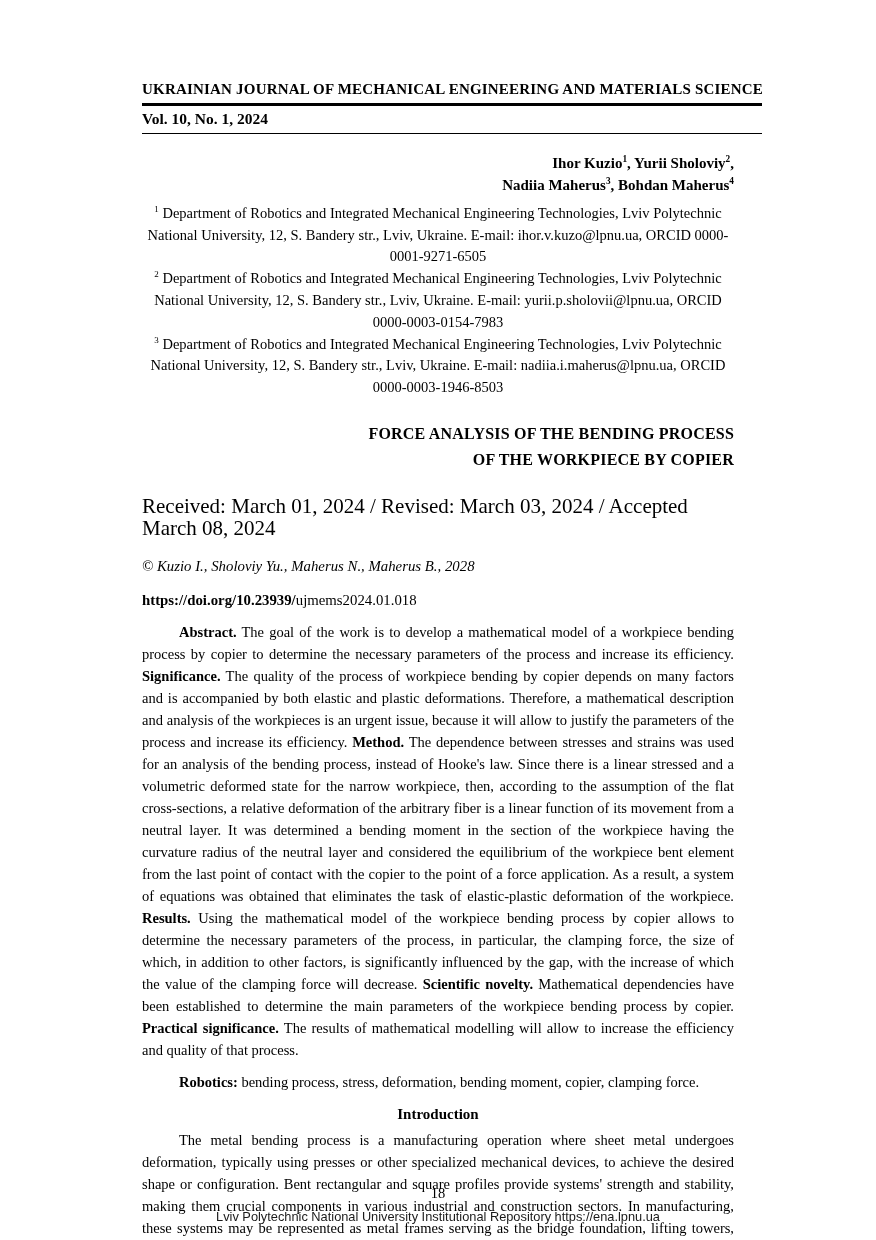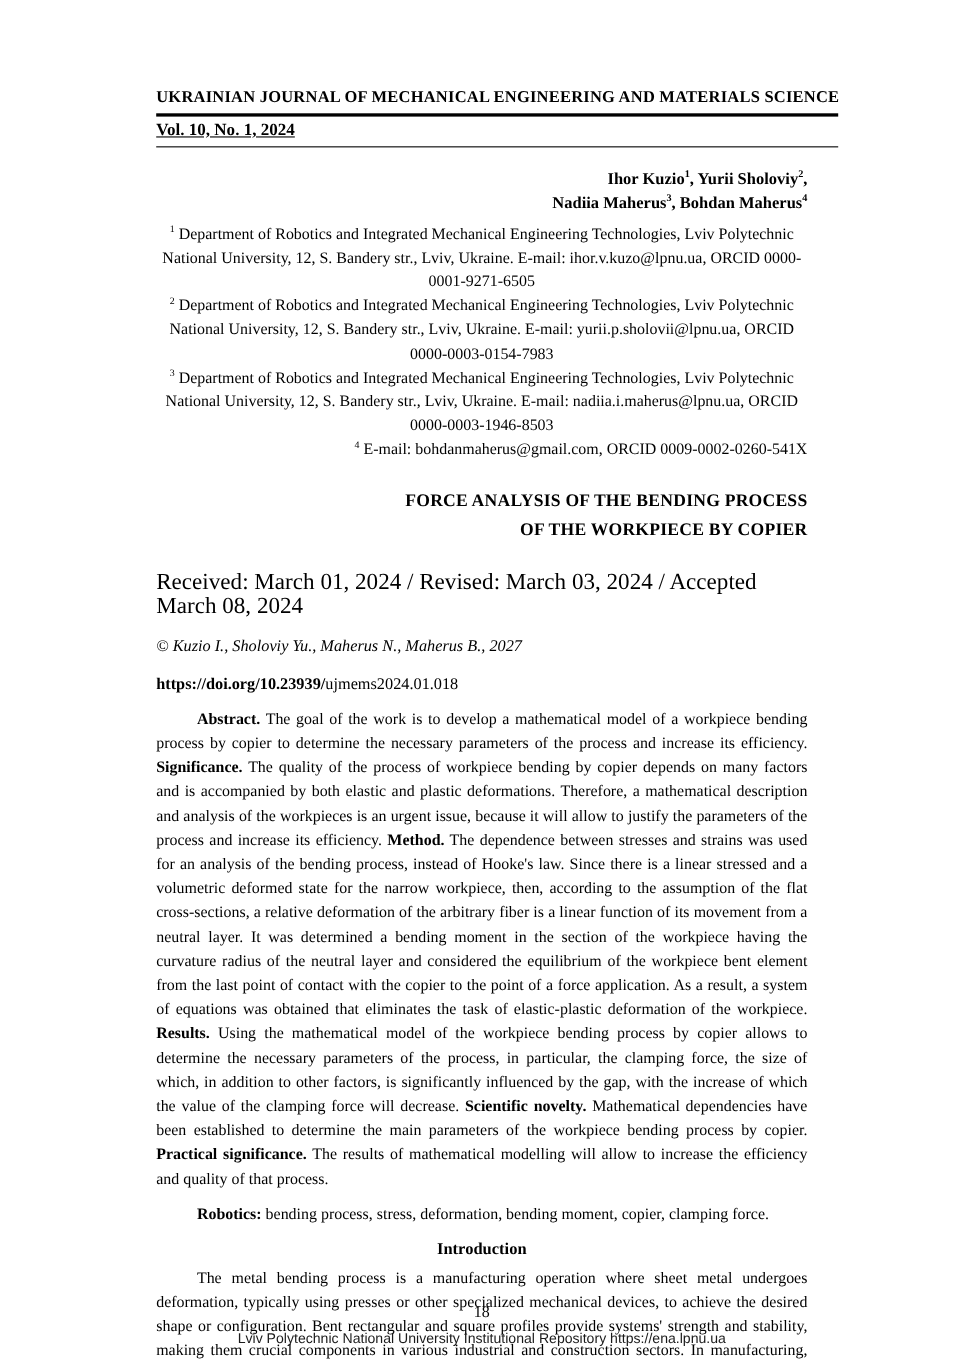--- a/index.html
+++ b/index.html
@@ -28,21 +28,20 @@
     letter-spacing: 0.2px;
     white-space: nowrap;
     padding-bottom: 3px;
     border-bottom: 3px solid #000;
   }
   .volume-line {
     font-weight: bold;
     font-size: 15.5px;
     padding: 2px 0 3px 0;
     border-bottom: 1.5px solid #000;
-    text-decoration: underline;
   }
 
   .authors {
     margin-top: 18px;
     text-align: right;
     font-weight: bold;
     font-size: 15px;
     line-height: 22.4px;
   }
 
@@ -116,31 +115,30 @@
 
   <div class="authors">
     <div><span>Ihor Kuzio</span><sup>1</sup><span>, Yurii Sholoviy</span><sup>2</sup><span>,</span></div>
     <div><span>Nadiia Maherus</span><sup>3</sup><span>, Bohdan Maherus</span><sup>4</sup></div>
   </div>
 
   <div class="affiliations">
     <div><sup>1</sup><span> Department of Robotics and Integrated Mechanical Engineering Technologies, Lviv Polytechnic National University, 12, S. Bandery str., Lviv, Ukraine. E-mail: ihor.v.kuzo@lpnu.ua, ORCID 0000-0001-9271-6505</span></div>
     <div><sup>2</sup><span> Department of Robotics and Integrated Mechanical Engineering Technologies, Lviv Polytechnic National University, 12, S. Bandery str., Lviv, Ukraine. E-mail: yurii.p.sholovii@lpnu.ua, ORCID 0000-0003-0154-7983</span></div>
     <div><sup>3</sup><span> Department of Robotics and Integrated Mechanical Engineering Technologies, Lviv Polytechnic National University, 12, S. Bandery str., Lviv, Ukraine. E-mail: nadiia.i.maherus@lpnu.ua, ORCID 0000-0003-1946-8503</span></div>
-    <div class="affiliation-last"><sup>4</sup><span> E-mail: bohdanmaherus@gmail.com, ORCID 0009-0002-0260-541X</span></div>
   </div>
 
   <h1 class="paper-title">
     <span>FORCE ANALYSIS OF THE BENDING PROCESS</span><br>
     <span>OF THE WORKPIECE BY COPIER</span>
   </h1>
 
   <p class="dates-line">Received: March 01, 2024 / Revised: March 03, 2024 / Accepted March 08, 2024</p>
 
-  <p class="copyright-line">© Kuzio I., Sholoviy Yu., Maherus N., Maherus B., 2027</p>
+  <p class="copyright-line">© Kuzio I., Sholoviy Yu., Maherus N., Maherus B., 2028</p>
 
   <p class="doi-line"><span class="b">https://doi.org/10.23939/</span><span>ujmems2024.01.018</span></p>
 
   <p class="para abstract-para"><span class="b">Abstract.</span><span> The goal of the work is to develop a mathematical model of a workpiece bending process by copier to determine the necessary parameters of the process and increase its efficiency. </span><span class="b">Significance.</span><span> The quality of the process of workpiece bending by copier depends on many factors and is accompanied by both elastic and plastic deformations. Therefore, a mathematical description and analysis of the workpieces is an urgent issue, because it will allow to justify the parameters of the process and increase its efficiency. </span><span class="b">Method.</span><span> The dependence between stresses and strains was used for an analysis of the bending process, instead of Hooke's law. Since there is a linear stressed and a volumetric deformed state for the narrow workpiece, then, according to the assumption of the flat cross-sections, a relative deformation of the arbitrary fiber is a linear function of its movement from a neutral layer. It was determined a bending moment in the section of the workpiece having the curvature radius of the neutral layer and considered the equilibrium of the workpiece bent element from the last point of contact with the copier to the point of a force application. As a result, a system of equations was obtained that eliminates the task of elastic-plastic deformation of the workpiece. </span><span class="b">Results.</span><span> Using the mathematical model of the workpiece bending process by copier allows to determine the necessary parameters of the process, in particular, the clamping force, the size of which, in addition to other factors, is significantly influenced by the gap, with the increase of which the value of the clamping force will decrease. </span><span class="b">Scientific novelty.</span><span> Mathematical dependencies have been established to determine the main parameters of the workpiece bending process by copier. </span><span class="b">Practical significance.</span><span> The results of mathematical modelling will allow to increase the efficiency and quality of that process.</span></p>
 
   <p class="para keywords-para"><span class="b">Robotics:</span><span> bending process, stress, deformation, bending moment, copier, clamping force.</span></p>
 
   <h2 class="section-heading">Introduction</h2>
 
   <p class="para intro-para">The metal bending process is a manufacturing operation where sheet metal undergoes deformation, typically using presses or other specialized mechanical devices, to achieve the desired shape or configuration. Bent rectangular and square profiles provide systems' strength and stability, making them crucial components in various industrial and construction sectors. In manufacturing, these systems may be represented as metal frames serving as the bridge foundation, lifting towers, tunnels, and other engineering structures, as well as uprights and beams in building constructions, ensuring the necessary strength and stability, when designing conveyor frames or vehicles. Metal bending is widespread in various industries due to a range of advantages.</p>

